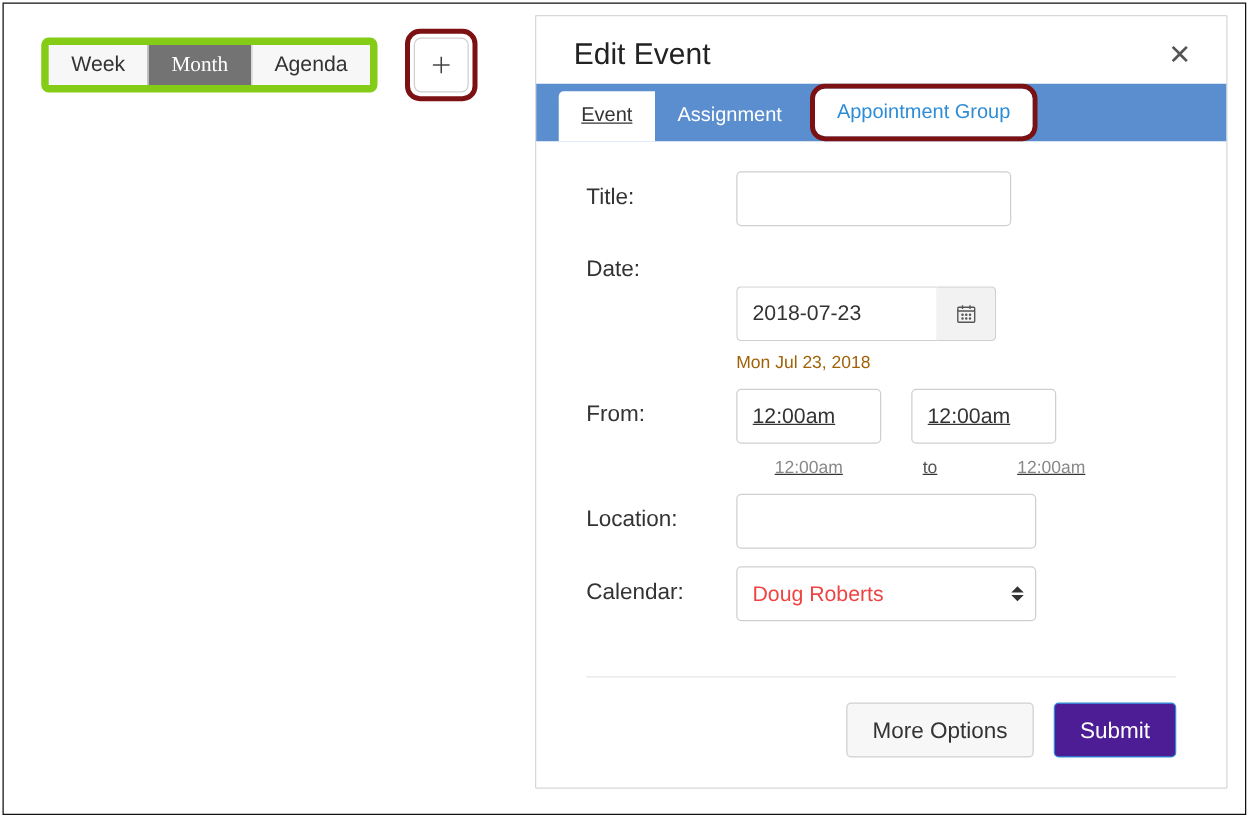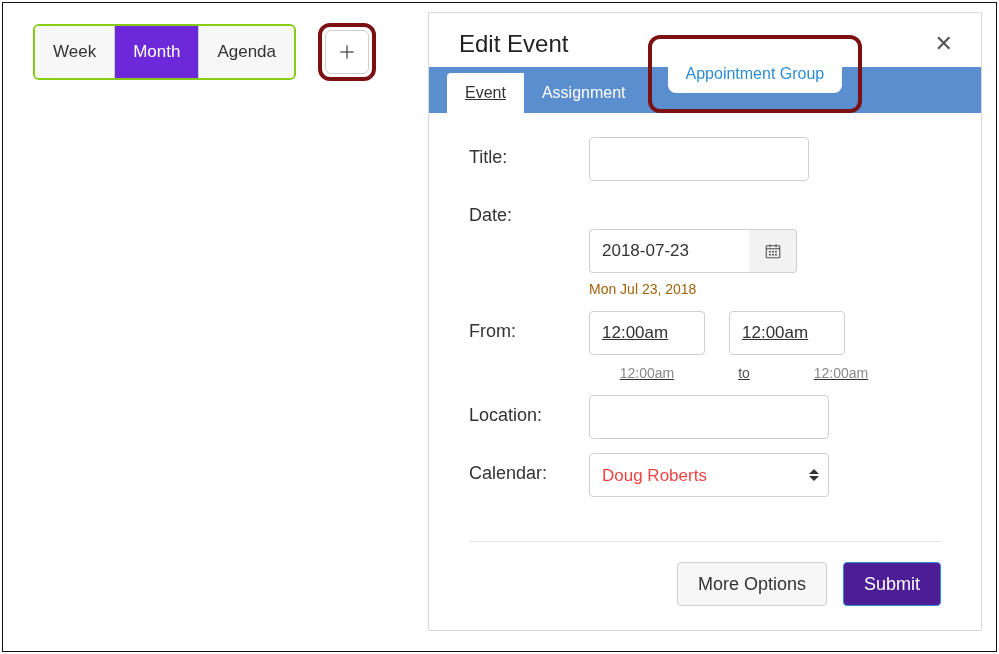--- a/index.html
+++ b/index.html
@@ -21,37 +21,37 @@
   .toolbar {
     position: absolute;
     top: 20px;
     left: 30px;
     display: flex;
     align-items: center;
     gap: 22px;
   }
   .seg {
     display: inline-flex;
-    border: 2px solid #84cc16;
+    border: 6px solid #84cc16;
     border-radius: 6px;
     overflow: hidden;
-    height: 56px;
+    height: 44px;
   }
   .seg button {
     font: inherit;
     font-size: 17px;
     border: none;
     background: #f7f7f7;
     padding: 0 18px;
     color: #333;
     cursor: pointer;
     height: 100%;
   }
   .seg button + button { border-left: 1px solid #cfcfcf; }
-  .seg button.active { background: #6d28d9; color: #fff; }
+  .seg button.active { background: #737373; color: #fff; font-family: Liberation Serif, serif; }
   .add-wrap {
     border: 4px solid #7b1113;
     border-radius: 12px;
     padding: 3px;
   }
   .add-btn {
     width: 44px; height: 44px;
     border: 1px solid #cfcfcf;
     border-radius: 6px;
     background: #fff;
@@ -103,21 +103,21 @@
   .tab.first { border-top-left-radius: 4px; }
   .tab.active {
     background: #fff;
     color: #333;
     text-decoration: underline;
   }
   .apt-highlight {
     border: 4px solid #7b1113;
     border-radius: 12px;
     margin: -2px 4px 0 4px;
-    padding: 16px;
+    padding: 0;
   }
   .apt-highlight .tab {
     height: 38px;
     padding: 0 18px;
     color: #2d8cd6;
     background: #fff;
     border-radius: 8px;
   }
 
   .dlg-body { padding: 24px 40px 16px 40px; }

